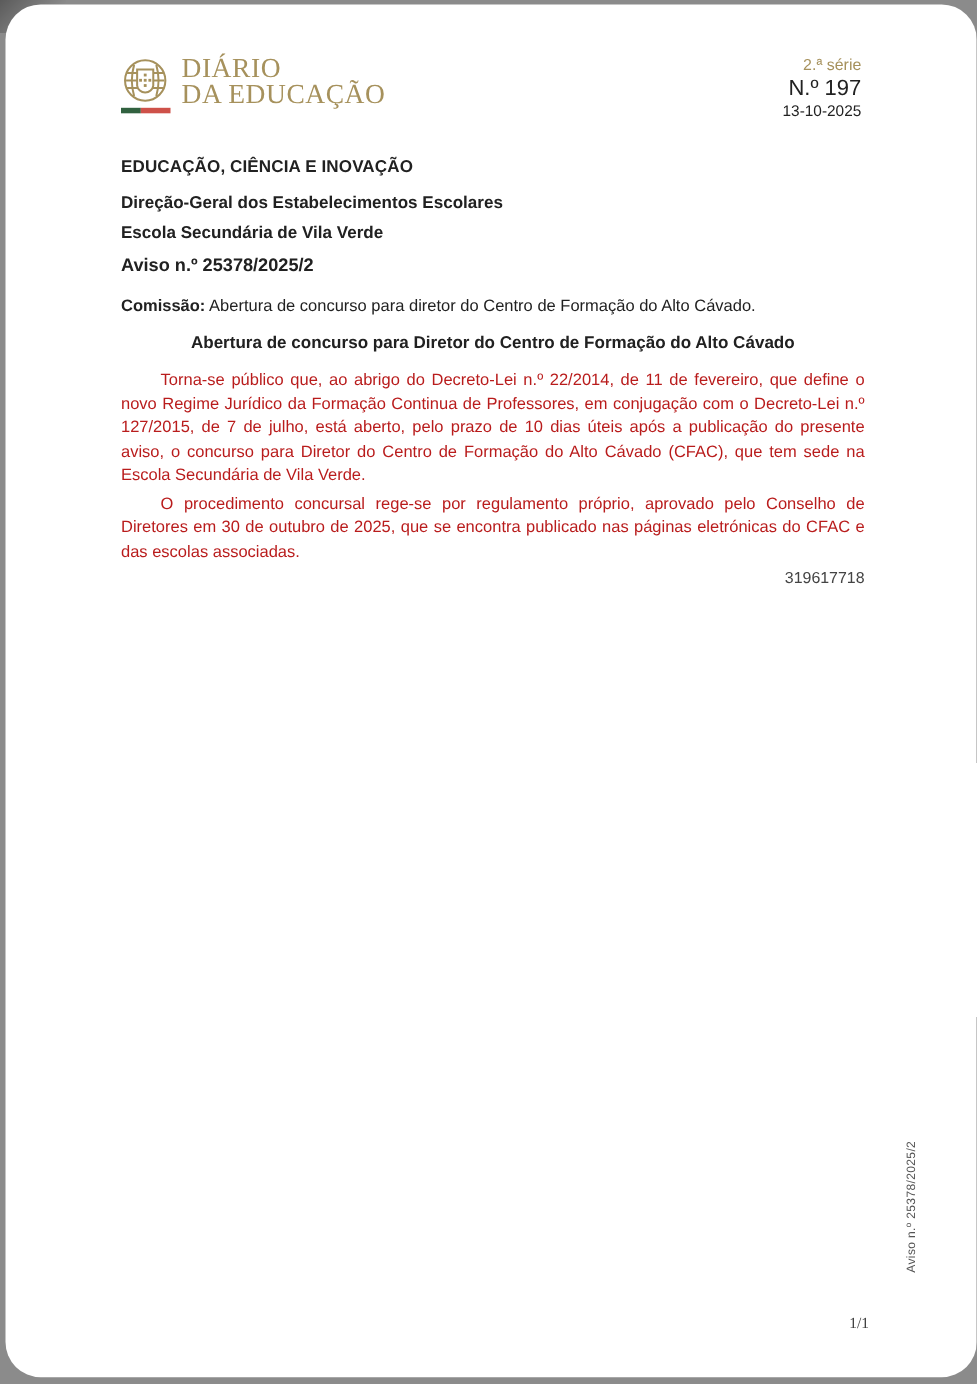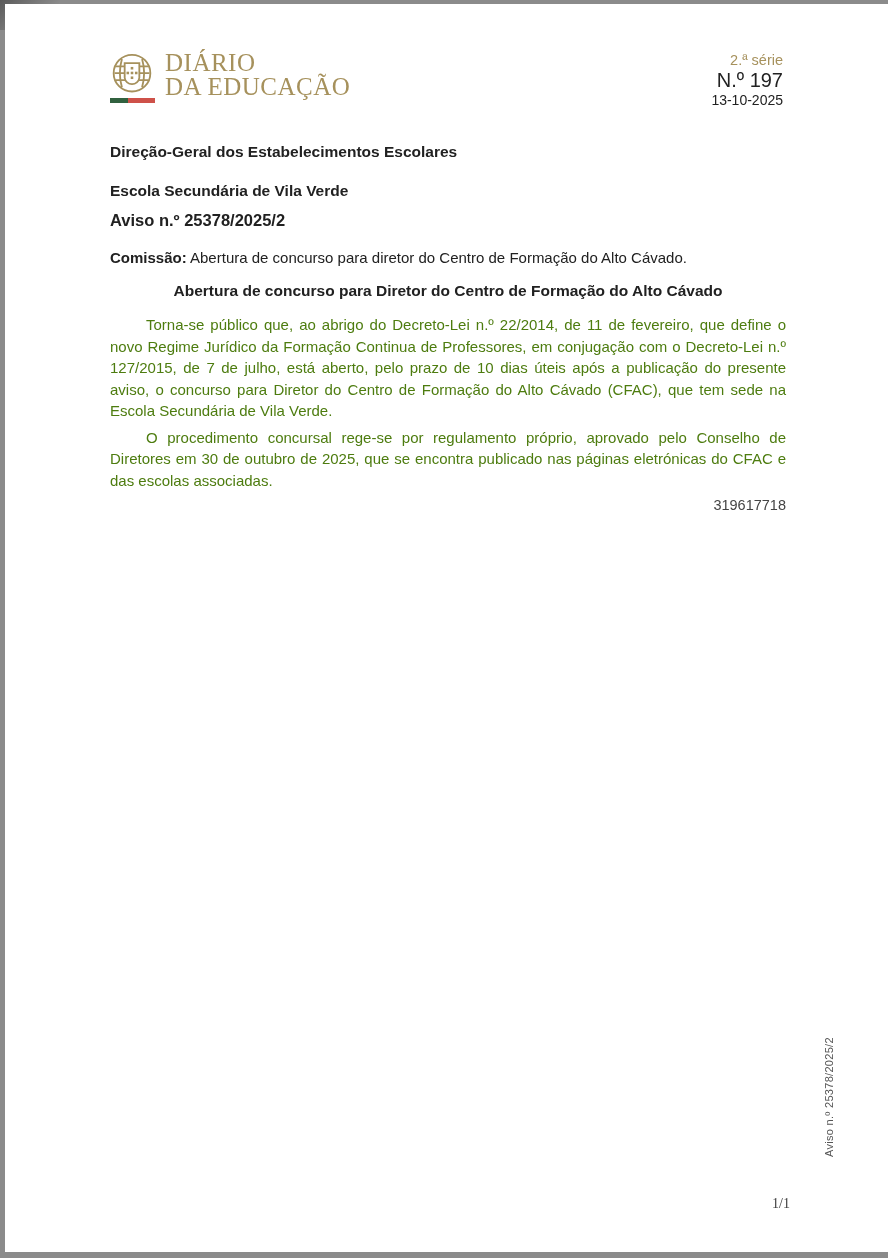--- a/index.html
+++ b/index.html
@@ -18,20 +18,21 @@
     content: "";
     position: absolute; left: 0; top: 0; width: 60px; height: 30px;
     background: linear-gradient(135deg, rgba(0,0,0,0.35), rgba(0,0,0,0) 70%);
     pointer-events: none;
   }
 
   .page {
     position: absolute;
     left: 5px; top: 4px; right: 0; bottom: 6px;
     background: #ffffff;
+    border-radius: 32px;
   }
 
   
   .emblem { position: absolute; left: 105px; top: 49px; width: 44px; height: 44px; }
   .flagbar { position: absolute; left: 105px; top: 94px; width: 45px; height: 5px; display: flex; }
   .flagbar .green { width: 40%; height: 100%; background: #31613f; }
   .flagbar .red   { width: 60%; height: 100%; background: #ce5149; }
 
   .logo-text {
     position: absolute; left: 160px; top: 47px;
@@ -48,37 +49,37 @@
   .issue-series { color: #a6915c; font-weight: normal; font-size: 14.5px; line-height: 20px; }
   .issue-number { color: #222222; font-size: 20px; line-height: 20px; }
   .issue-date   { color: #222222; font-size: 14px; line-height: 20px; }
 
   
   .content {
     position: absolute; left: 105px; top: 138px; width: 676px;
     color: #212121;
   }
   .h-ministry { font-size: 15.5px; font-weight: bold; line-height: 19px; margin-bottom: 14px; letter-spacing: 0.1px; }
-  .h-dept     { font-size: 15.5px; font-weight: bold; line-height: 19px; margin-bottom: 20px; }
+  .h-dept     { font-size: 15.5px; font-weight: bold; line-height: 19px; margin-bottom: 8px; }
   .h-school   { font-size: 15.5px; font-weight: bold; line-height: 19px; margin-bottom: 10px; }
   .h-aviso    { font-size: 16.5px; font-weight: bold; line-height: 20px; margin-bottom: 18px; }
 
   .summary { font-size: 15px; line-height: 20px; margin-bottom: 13px; }
   .summary .lbl { font-weight: bold; }
 
   .doc-title {
     font-size: 15.5px; font-weight: bold; text-align: center;
     line-height: 20px; margin-bottom: 13px;
   }
 
   .para {
     font-size: 15px; line-height: 21.5px;
     text-align: justify; text-indent: 36px;
     margin-bottom: 5px;
-    color: #4d7c0f;
+    color: #b91c1c;
   }
   .para.signature { margin-bottom: 11px; }
   .hl { background: #dbdbdb; }
 
   .registry {
     font-size: 14.5px; color: #444444;
     text-align: right; line-height: 18px;
   }
 
   
@@ -131,20 +132,21 @@
       <div>DA EDUCAÇÃO</div>
     </div>
 
     <div class="issue-block">
       <div class="issue-series">2.ª série</div>
       <div class="issue-number">N.º 197</div>
       <div class="issue-date">13-10-2025</div>
     </div>
 
     <div class="content">
+      <div class="h-ministry">EDUCAÇÃO, CIÊNCIA E INOVAÇÃO</div>
       <div class="h-dept">Direção-Geral dos Estabelecimentos Escolares</div>
       <div class="h-school">Escola Secundária de Vila Verde</div>
       <div class="h-aviso">Aviso n.º 25378/2025/2</div>
 
       <div class="summary"><span class="lbl">Comissão:</span><span> Abertura de concurso para diretor do Centro de Formação do Alto Cávado.</span></div>
 
       <div class="doc-title">Abertura de concurso para Diretor do Centro de Formação do Alto Cávado</div>
 
       <p class="para">Torna-se público que, ao abrigo do Decreto-Lei n.º 22/2014, de 11 de fevereiro, que define o novo Regime Jurídico da Formação Continua de Professores, em conjugação com o Decreto-Lei n.º 127/2015, de 7 de julho, está aberto, pelo prazo de 10 dias úteis após a publicação do presente aviso, o concurso para Diretor do Centro de Formação do Alto Cávado (CFAC), que tem sede na Escola Secundária de Vila Verde.</p>
       <p class="para">O procedimento concursal rege-se por regulamento próprio, aprovado pelo Conselho de Diretores em 30 de outubro de 2025, que se encontra publicado nas páginas eletrónicas do CFAC e das escolas associadas.</p>

